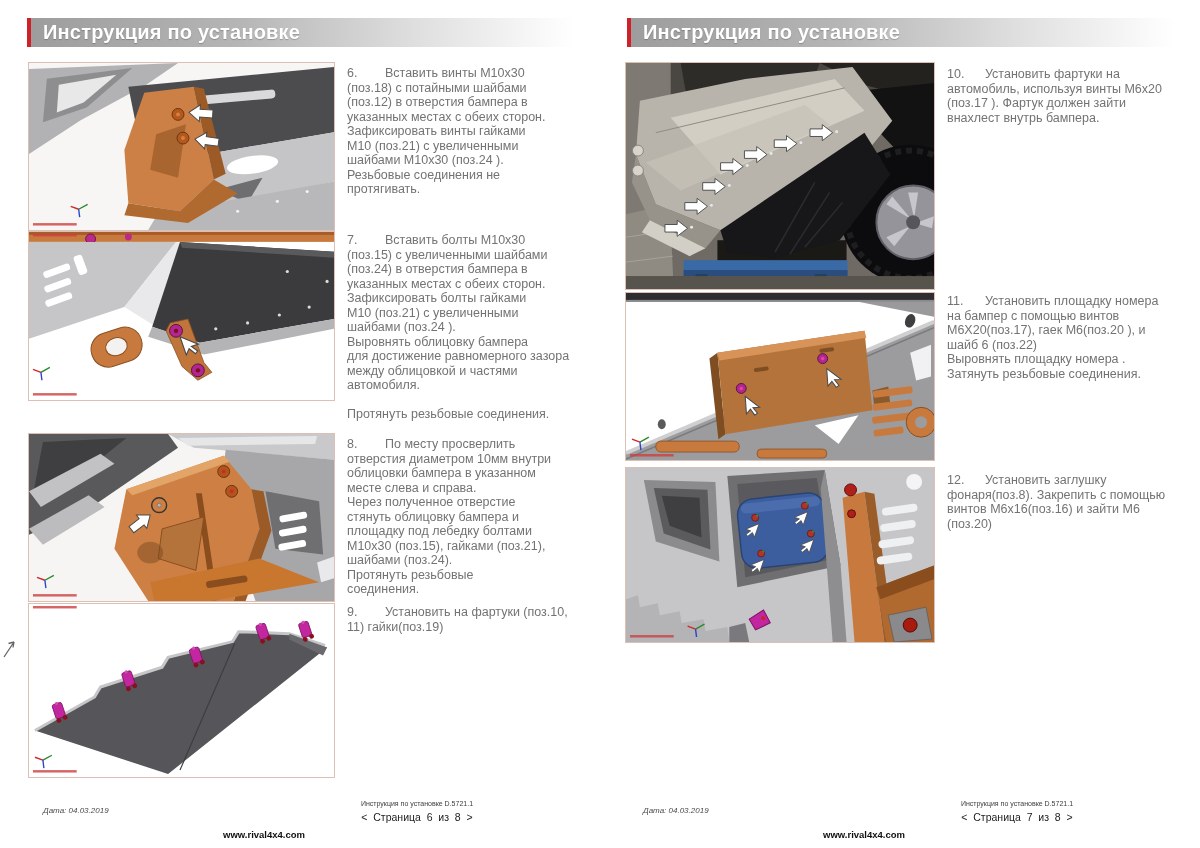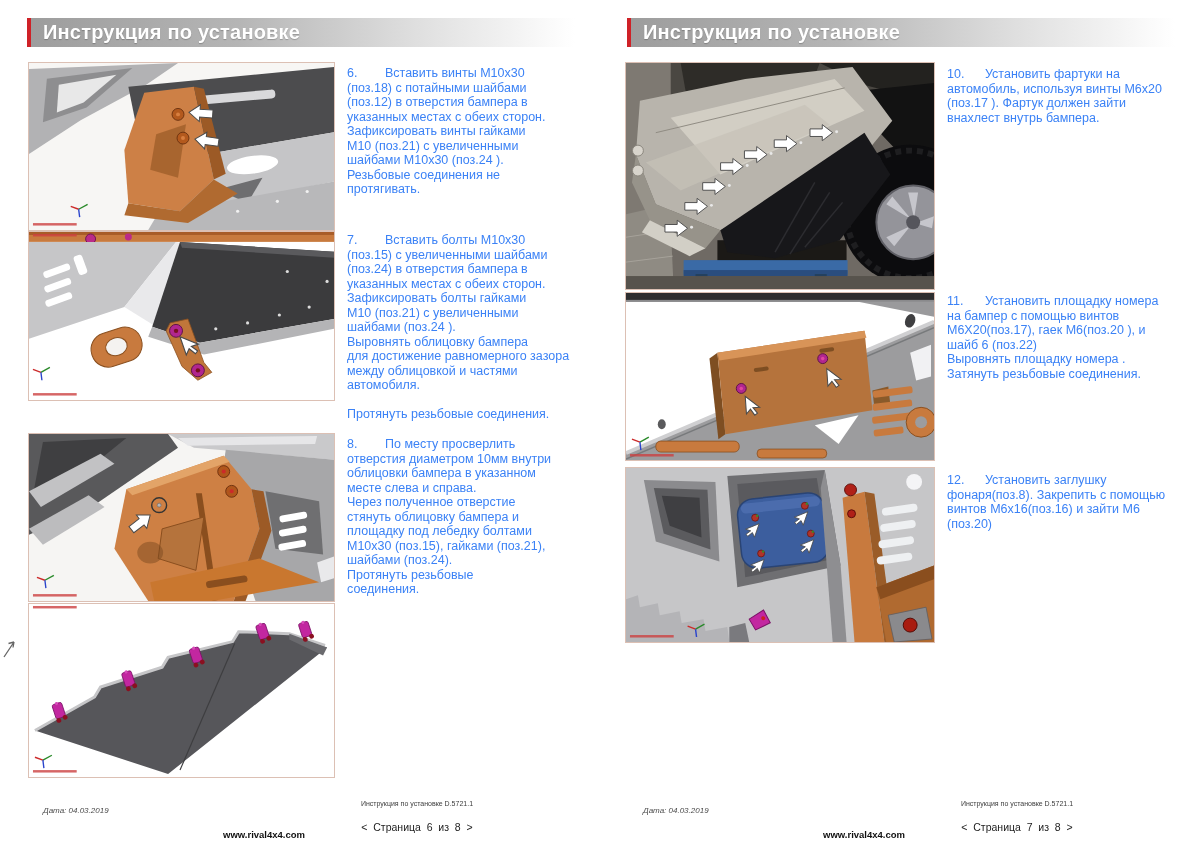--- a/index.html
+++ b/index.html
@@ -8,28 +8,28 @@
   .page{position:absolute;top:0;width:600px;height:716px;background:#fff;}
   .hbar{position:absolute;left:27px;top:18px;width:548px;height:29px;
         background:linear-gradient(90deg,#9d9d9d 0%,#b5b5b5 38%,#dedede 70%,#fbfbfb 96%,#fff 100%);
         border-left:4px solid #cf2127;display:flex;align-items:center;box-sizing:border-box;}
   .hbar h1{margin:0;padding-left:12px;font-size:20px;font-weight:bold;color:#fff;
            letter-spacing:.2px;text-shadow:0 1px 1px rgba(0,0,0,.22);}
   .fig{position:absolute;left:28px;width:307px;border:1px solid #dcc0b4;background:#fff;
        box-sizing:border-box;overflow:hidden;}
   .page.right .fig{left:25px;width:310px;}
   .fig svg{display:block;width:100%;height:100%;}
-  .step{position:absolute;left:347px;width:268px;font-size:12.5px;line-height:14.5px;color:#3b82f6;}
+  .step{position:absolute;left:347px;width:268px;font-size:12.5px;line-height:14.5px;color:#737373;}
   .step .num{display:inline-block;min-width:38px;}
   .step .body{white-space:pre-wrap;}
   .fdate{position:absolute;left:43px;top:806px;font-size:8px;color:#4a4a4a;font-style:italic;}
   .fsite{position:absolute;left:223px;top:803px;font-size:9.5px;font-weight:bold;color:#101010;margin-top:26px;}
   .fdoc{position:absolute;left:352px;top:800px;width:130px;text-align:center;}
   .fdoc-line{font-size:7px;color:#3c3c3c;}
-  .fdoc-page{font-size:10.5px;color:#1c1c1c;white-space:pre;margin-top:14px;}
+  .fdoc-page{font-size:10.5px;color:#1c1c1c;white-space:pre;margin-top:4px;}
   .stray{position:absolute;left:1px;top:634px;}
 </style>
 </head>
 <body>
 
 <svg width="0" height="0" style="position:absolute">
   <defs>
     <g id="arr-r">
         <polygon points="0,6 13,6 13,1.5 24,10 13,18.5 13,14 0,14" fill="#fff" stroke="#4a4a4a" stroke-width="1"></polygon>
       </g>
@@ -248,20 +248,24 @@
 облицовки бампера в указанном
 месте слева и справа.
 Через полученное отверстие
 стянуть облицовку бампера и
 площадку под лебедку болтами
 М10х30 (поз.15), гайками (поз.21),
 шайбами (поз.24).
 Протянуть резьбовые
 соединения.</span>
   </div>
+  <div class="step" style="top:605px">
+    <span class="num">9.</span><span class="body">Установить на фартуки (поз.10,
+11) гайки(поз.19)</span>
+  </div>
 
   <div class="fdate">Дата: 04.03.2019</div>
   <div class="fsite">www.rival4x4.com</div>
   <div class="fdoc">
     <div class="fdoc-line">Инструкция по установке D.5721.1</div>
     <div class="fdoc-page">&lt;  Страница  6  из  8  &gt;</div>
   </div>
 </section>
 
 <section class="page right" style="left:600px">

